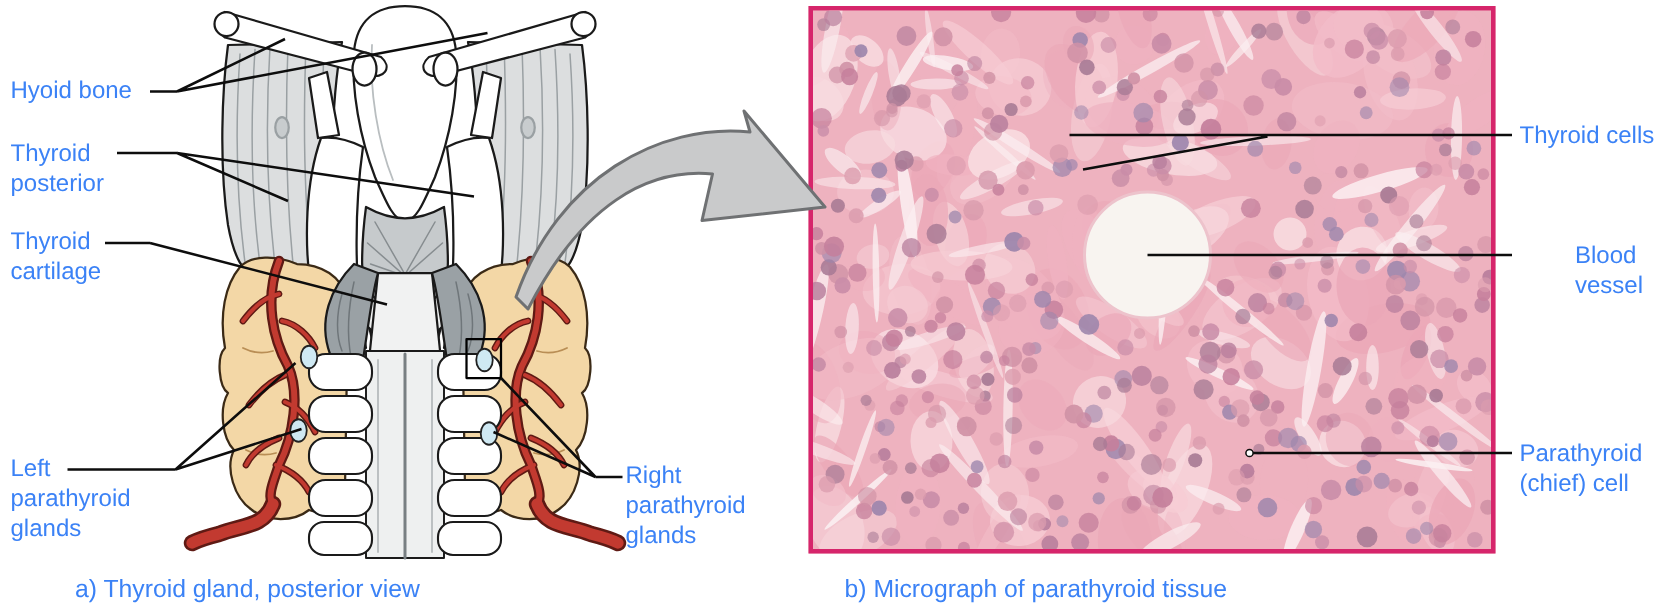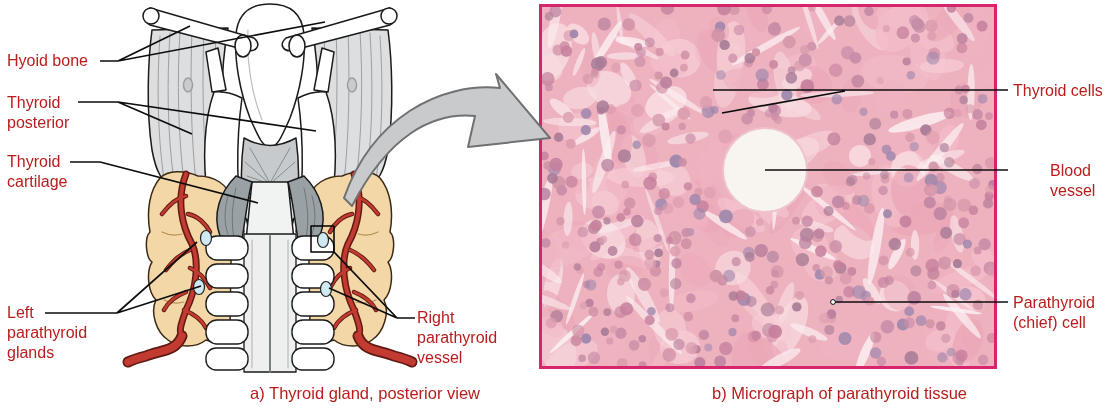--- a/index.html
+++ b/index.html
@@ -1,23 +1,23 @@
 <!DOCTYPE html>
 <html><head>
 <meta charset="utf-8">
 <style>
   html,body{margin:0;padding:0;background:#ffffff;}
   .stage{position:relative;width:1117px;height:408px;background:#ffffff;overflow:hidden;
-         font-family:"Liberation Sans","DejaVu Sans",sans-serif;color:#b91c1c;}
+         font-family:"Liberation Sans","DejaVu Sans",sans-serif;color:#3b82f6;}
   .overlay{position:absolute;left:0;top:0;width:1117px;height:408px;z-index:3;pointer-events:none;}
   .micrograph{position:absolute;left:539px;top:4px;width:458px;height:365px;box-sizing:border-box;
               border:3px solid #d6256b;background:#eeb2bf;overflow:hidden;z-index:1;}
   .micrograph svg{display:block;}
   .lbl{position:absolute;font-size:16px;line-height:1.25;white-space:pre-line;z-index:4;}
-  .cap{position:absolute;font-size:16.5px;text-align:right;z-index:4;}
+  .cap{position:absolute;font-size:16.5px;text-align:left;z-index:4;}
 </style>
 </head>
 <body>
 
 <div class="stage">
 
   <div class="micrograph">
     <svg width="452" height="359" viewBox="0 0 452 359">
         <rect x="0" y="0" width="452" height="359" fill="#eeb2bf"></rect>
         <ellipse cx="59" cy="186" rx="26" ry="17" fill="#f6ccd4" opacity="0.58" transform="rotate(175 59 186)"></ellipse>
@@ -738,21 +738,21 @@
   <div class="lbl" style="left:7px;top:51px">Hyoid bone</div>
   <div class="lbl" style="left:7px;top:93px">Thyroid
 posterior</div>
   <div class="lbl" style="left:7px;top:152px">Thyroid
 cartilage</div>
   <div class="lbl" style="left:7px;top:303px">Left
 parathyroid
 glands</div>
   <div class="lbl" style="left:417px;top:308px">Right
 parathyroid
-vessel</div>
+glands</div>
 
   <div class="lbl" style="left:1013px;top:81px">Thyroid cells</div>
   <div class="lbl" style="left:1050px;top:161px">Blood vessel</div>
   <div class="lbl" style="left:1013px;top:293px">Parathyroid
 (chief) cell</div>
 
   <div class="cap" style="left:50px;top:384px;width:430px">a) Thyroid gland, posterior view</div>
   <div class="cap" style="left:563px;top:384px;width:404px">b) Micrograph of parathyroid tissue</div>
 </div>
 

